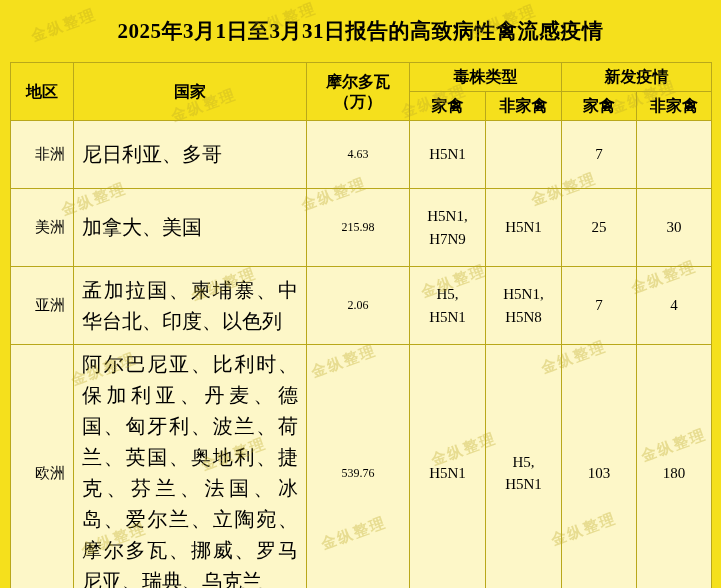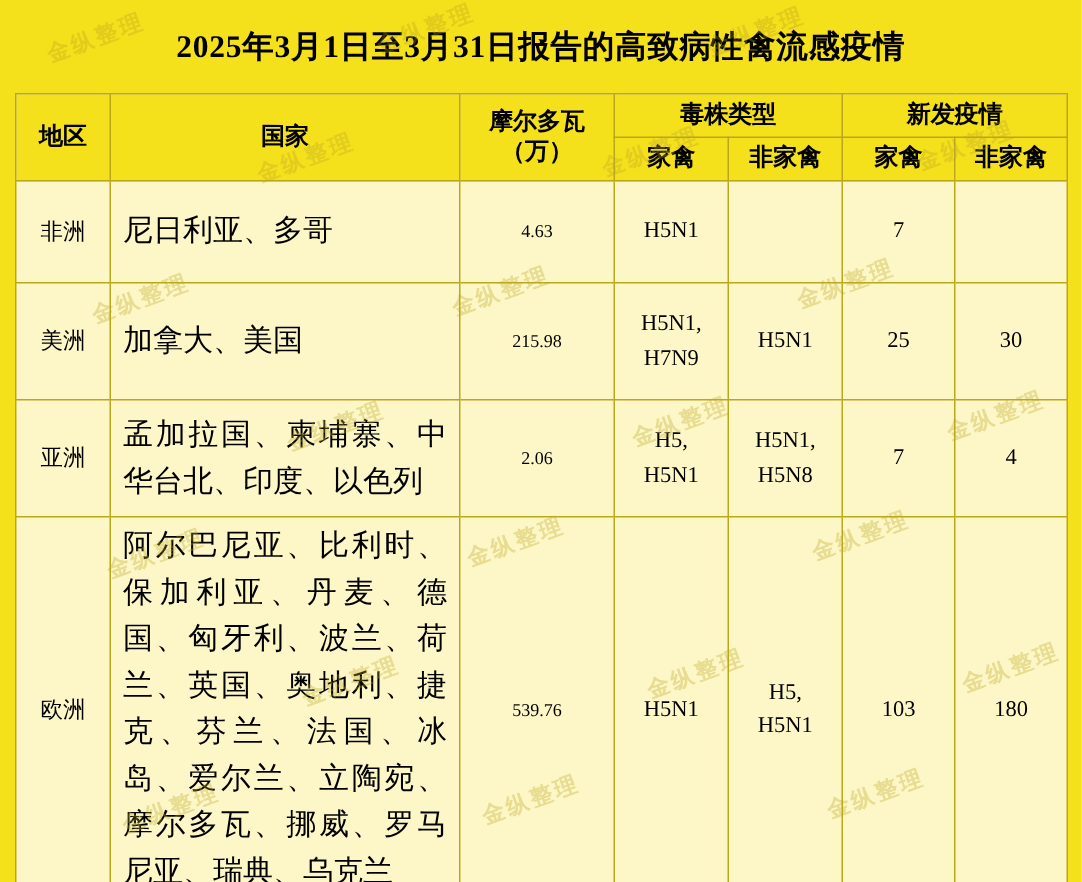--- a/index.html
+++ b/index.html
@@ -60,21 +60,21 @@
   .col-region { width: 63px; }
   .col-country { width: 233px; }
   .col-loss { width: 103px; }
   .col-strain-p { width: 76px; }
   .col-strain-np { width: 76px; }
   .col-new-p { width: 75px; }
   .col-new-np { width: 75px; }
 
   td.region {
     font-size: 15px;
-    text-align: center;
+    text-align: right;
     white-space: nowrap;
   }
   td.country {
     font-size: 20px;
     line-height: 1.55;
     text-align: justify;
     text-align-last: left;
   }
   td.num {
     font-size: 12px;

